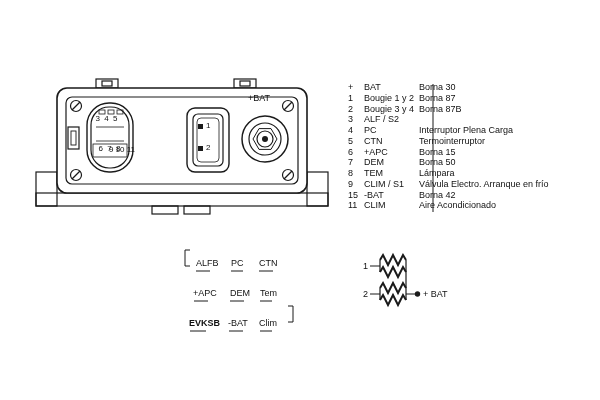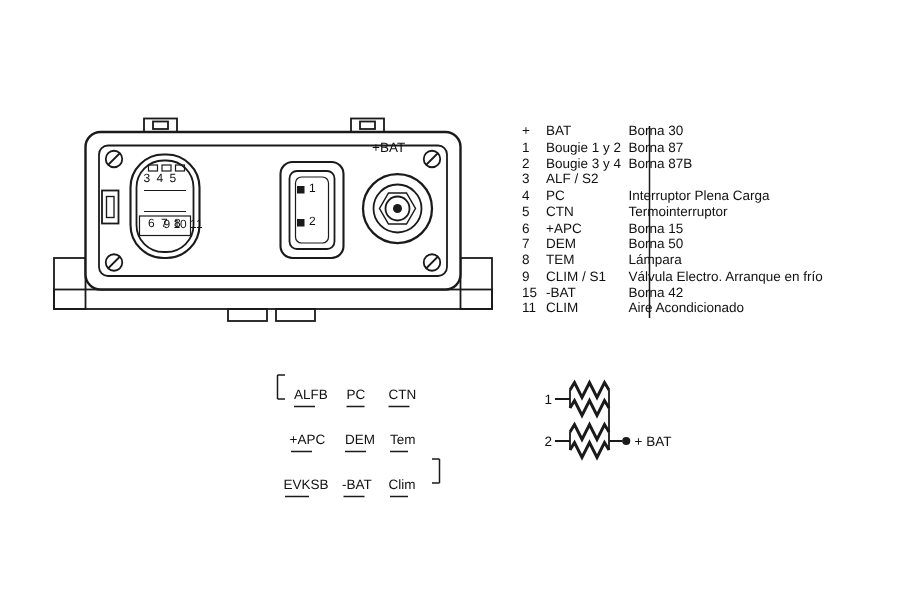--- a/index.html
+++ b/index.html
@@ -185,21 +185,21 @@
         <span class="ldesc">Aire Acondicionado</span>
       </div>
   </div>
 
   <div class="t" style="left:196px;top:258px;">ALFB</div>
   <div class="t" style="left:231px;top:258px;">PC</div>
   <div class="t" style="left:259px;top:258px;">CTN</div>
   <div class="t" style="left:193px;top:288px;">+APC</div>
   <div class="t" style="left:230px;top:288px;">DEM</div>
   <div class="t" style="left:260px;top:288px;">Tem</div>
-  <div class="t" style="left:189px;top:318px;">EVKSB</div>
+  <div class="t" style="left:189px;top:318px;font-weight:bold;">EVKSB</div>
   <div class="t" style="left:228px;top:318px;">-BAT</div>
   <div class="t" style="left:259px;top:318px;">Clim</div>
 
   <div class="t" style="left:363px;top:261px;">1</div>
   <div class="t" style="left:363px;top:289px;">2</div>
   <div class="t" style="left:423px;top:289px;">+ BAT</div>
 
 </div>
 
 </body></html>

